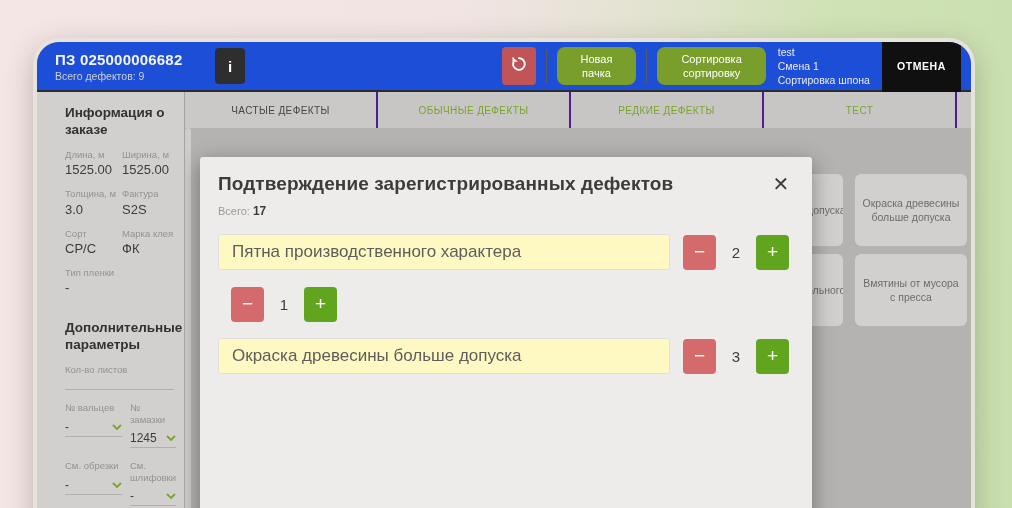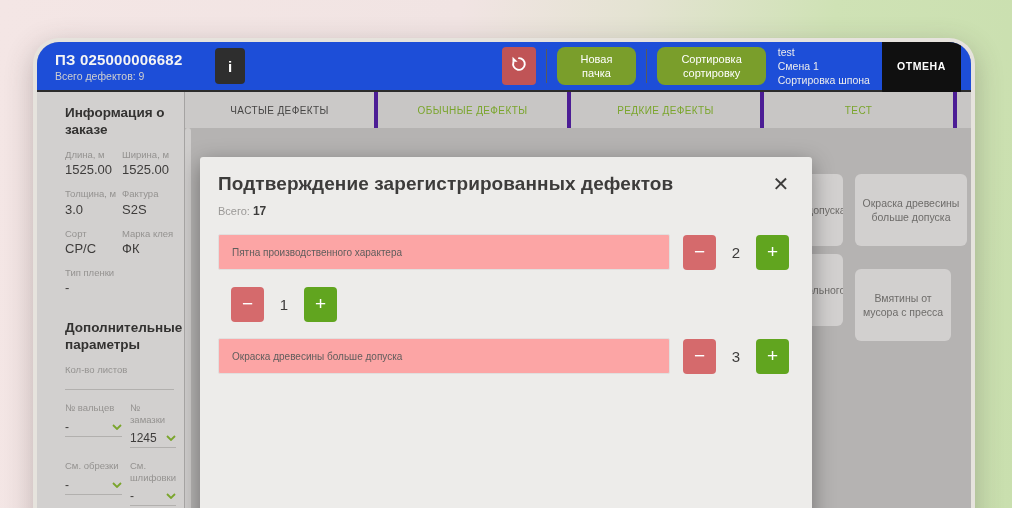--- a/index.html
+++ b/index.html
@@ -64,21 +64,21 @@
     display:flex; align-items:flex-end; justify-content:space-between;
     border-bottom:1px solid #b2b0ae; padding-bottom:2px; margin-top:2px;
   }
   .sb-select .sel-val{ font-size:12px; color:#3e3c3b; }
   .sel-grid{ display:grid; grid-template-columns:57px 1fr; column-gap:8px; }
   
   .main{ flex:1; position:relative; background:#b5b3b2; overflow:hidden; }
   .tabs{ height:36px; display:flex; background:#c8c6c5; }
   .tab{
     flex:1; display:flex; align-items:center; justify-content:center;
-    font-size:10px; letter-spacing:.4px; color:#7aa52c; border-right:4px solid #4c1d95;
+    font-size:10px; letter-spacing:.4px; color:#7aa52c; border-right:2px solid #4c1d95;
   }
   .tab.active{ color:#474645; background:#cbc9c8; }
   .tab-filler{ width:14px; }
   .content{ position:absolute; left:0; right:0; top:36px; bottom:0; }
   .scroll-track{ position:absolute; left:0; top:0; bottom:0; width:6px; background:#cfcdcc; border-radius:3px; }
   .card{
     position:absolute; background:#d2d0cf; border-radius:6px; color:#6e6c6a;
     font-size:10.5px; line-height:1.35; display:flex; align-items:center; justify-content:center;
     text-align:center; padding:4px 6px;
   }
@@ -92,22 +92,22 @@
   .modal-title{ font-size:19px; font-weight:bold; color:#3d3c3b; letter-spacing:.1px; }
   .modal-close{
     position:absolute; right:14px; top:10px; width:34px; height:34px;
     display:flex; align-items:center; justify-content:center; font-size:20px; color:#3d3c3b;
   }
   .modal-total{ margin-top:9px; font-size:11px; color:#9b9997; }
   .modal-total b{ color:#3d3c3b; font-size:12px; margin-left:3px; }
   .modal-rows{ margin-top:16px; }
   .mrow{ display:flex; align-items:center; margin-bottom:16px; height:36px; }
   .mrow-name{
-    width:452px; height:36px; background:#fca5a5; border:1px solid #e1dfde; border-radius:2px;
-    font-size:10px; color:#5f5d5c; display:flex; align-items:center; padding-left:13px;
+    width:452px; height:36px; background:#fef9c3; border:1px solid #e1dfde; border-radius:2px;
+    font-size:17px; color:#5f5d5c; display:flex; align-items:center; padding-left:13px;
   }
   .mrow-minus,.mrow-plus{
     width:33px; height:35px; border-radius:4px; color:#fff;
     display:flex; align-items:center; justify-content:center; margin-left:12px;
   }
   .mrow-minus{ background:#d56a6c; font-size:19px; margin-left:13px; }
   .mrow-plus{ background:#61a51f; font-size:19px; margin-left:0; }
   .mrow-count{ width:40px; text-align:center; font-size:15px; color:#3d3c3b; }
 </style>
 </head>
@@ -248,21 +248,21 @@
           <div class="tab-filler"></div>
         </div>
 
         <div class="content">
           <div class="scroll-track"></div>
 
           <div class="card partial" style="left:620px; top:46px; width:38px; height:72px;">допуска</div>
           <div class="card partial" style="left:620px; top:126px; width:38px; height:72px;">ольного</div>
 
           <div class="card" style="left:670px; top:46px; width:112px; height:72px;">Окраска древесины больше допуска</div>
-          <div class="card" style="left:670px; top:141px; width:96px; height:72px;text-align:center;">Вмятины от мусора с пресса</div>
+          <div class="card" style="left:670px; top:126px; width:112px; height:72px;text-align:center;">Вмятины от мусора с пресса</div>
 
           <div class="modal">
             <div class="modal-title">Подтверждение зарегистрированных дефектов</div>
             <div class="modal-close">
               <span>✕</span>
             </div>
             <div class="modal-total">
               <span>Всего:</span><b>17</b>
             </div>
             <div class="modal-rows">

